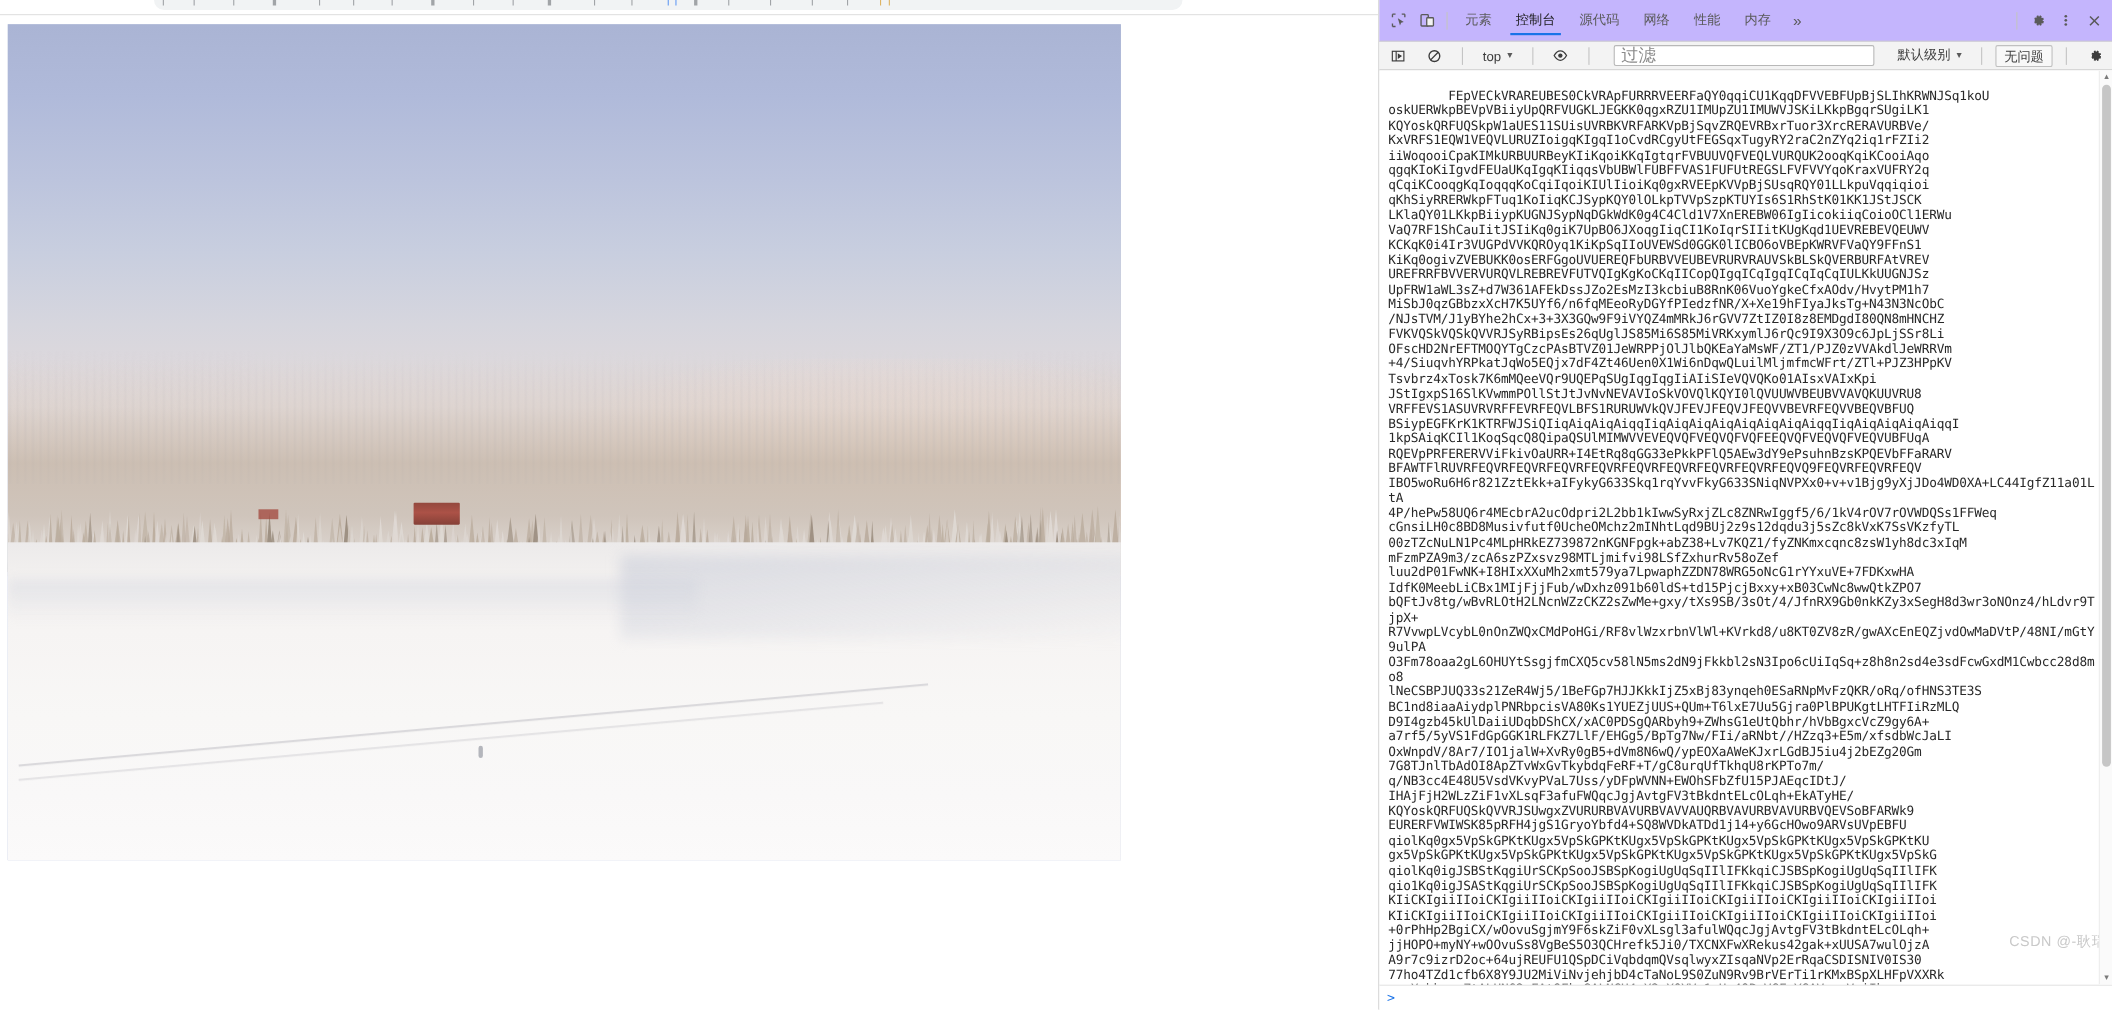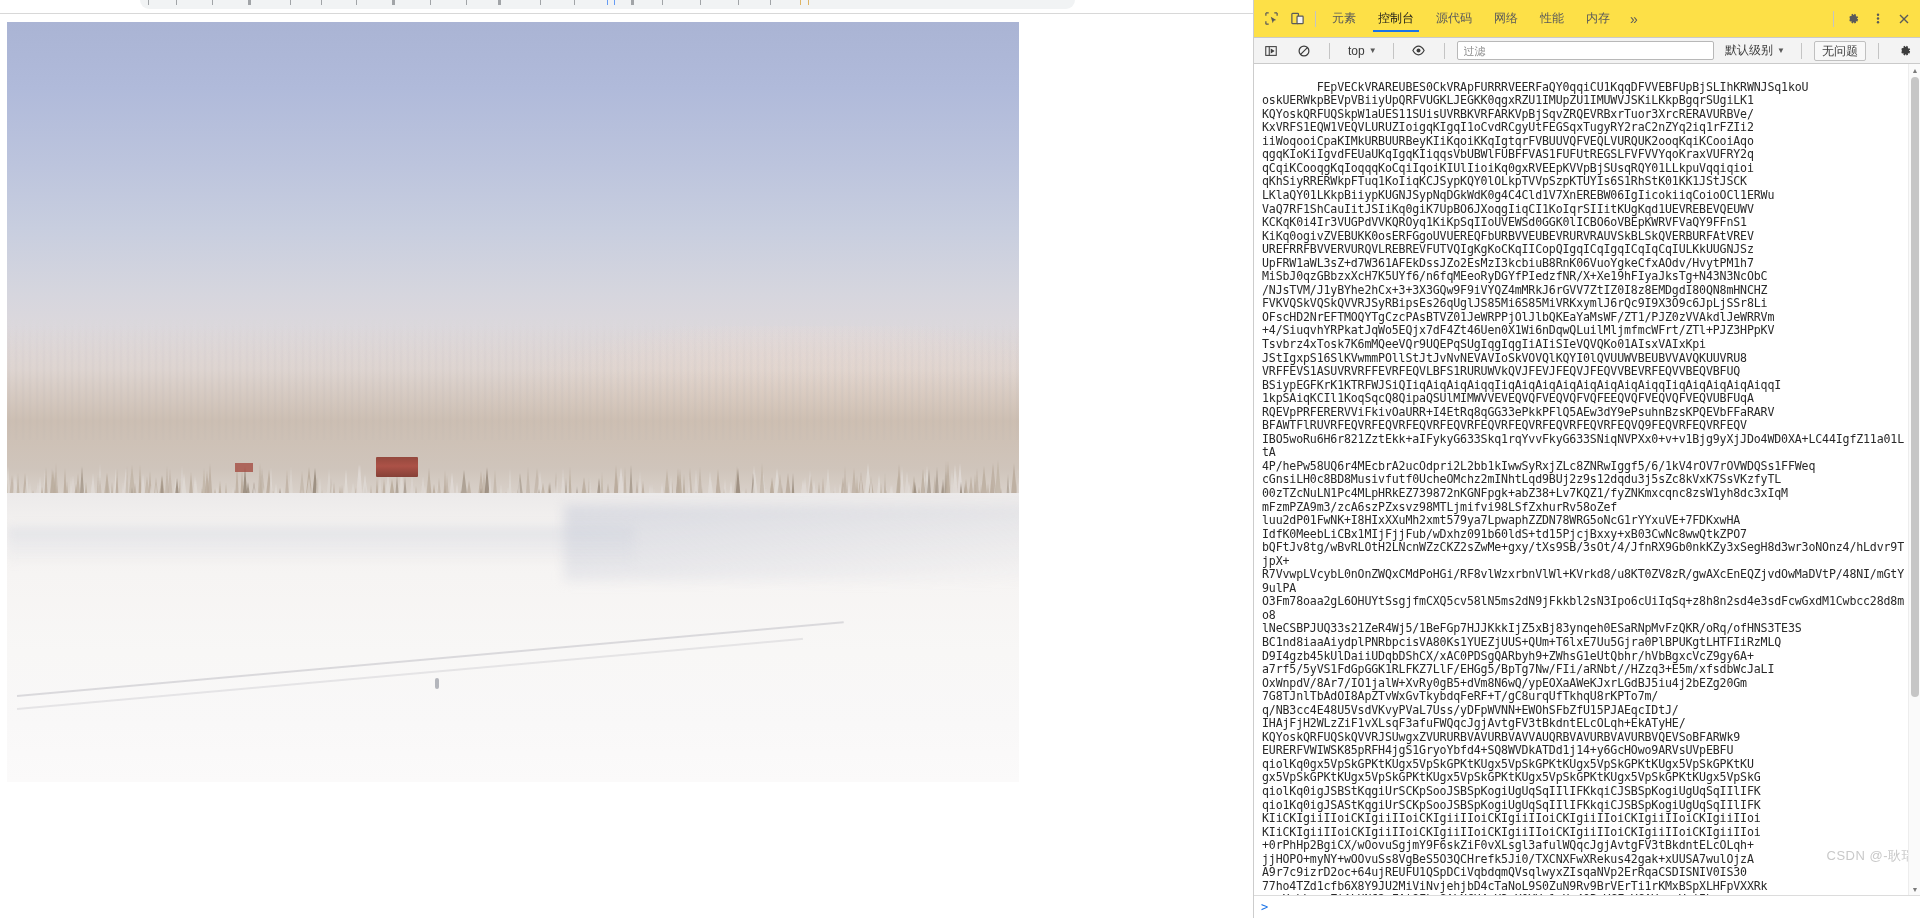--- a/index.html
+++ b/index.html
@@ -237,21 +237,21 @@
     border-left: 1px solid #cdcdcd;
     font-family: "Liberation Sans", sans-serif;
     display: flex;
     flex-direction: column;
   }
 
   
   .dt-tabs {
     height: 44px;
     min-height: 28px;
-    background: #fde047;
+    background: #c4b5fd;
     border-bottom: 1px solid #cacaca;
     display: flex;
     align-items: center;
     padding: 0 4px;
     box-sizing: border-box;
   }
   .dt-icon-btn {
     width: 26px; height: 24px;
     display: flex; align-items: center; justify-content: center;
     cursor: pointer;
@@ -309,25 +309,25 @@
     color: #3c3c3c;
     padding: 0 4px 0 6px;
     height: 20px;
     cursor: pointer;
     white-space: nowrap;
   }
   .ctx-select .caret { margin-left: 4px; font-size: 8px; color: #5a5a5a; }
   .filter-input {
     flex: 1 1 auto;
     height: 19px;
-    margin: 0 0;
+    margin: 0 10px;
     border: 1px solid #b8b8b8;
     border-radius: 2px;
     background: #ffffff;
-    font-size: 11px;
+    font-size: 16px;
     color: #333;
     padding: 0 6px;
     box-sizing: border-box;
     font-family: "Liberation Sans", sans-serif;
     min-width: 40px;
   }
   .filter-input::placeholder { color: #8b8b8b; }
   .level-select {
     display: flex; align-items: center;
     font-size: 12px; color: #3c3c3c;

